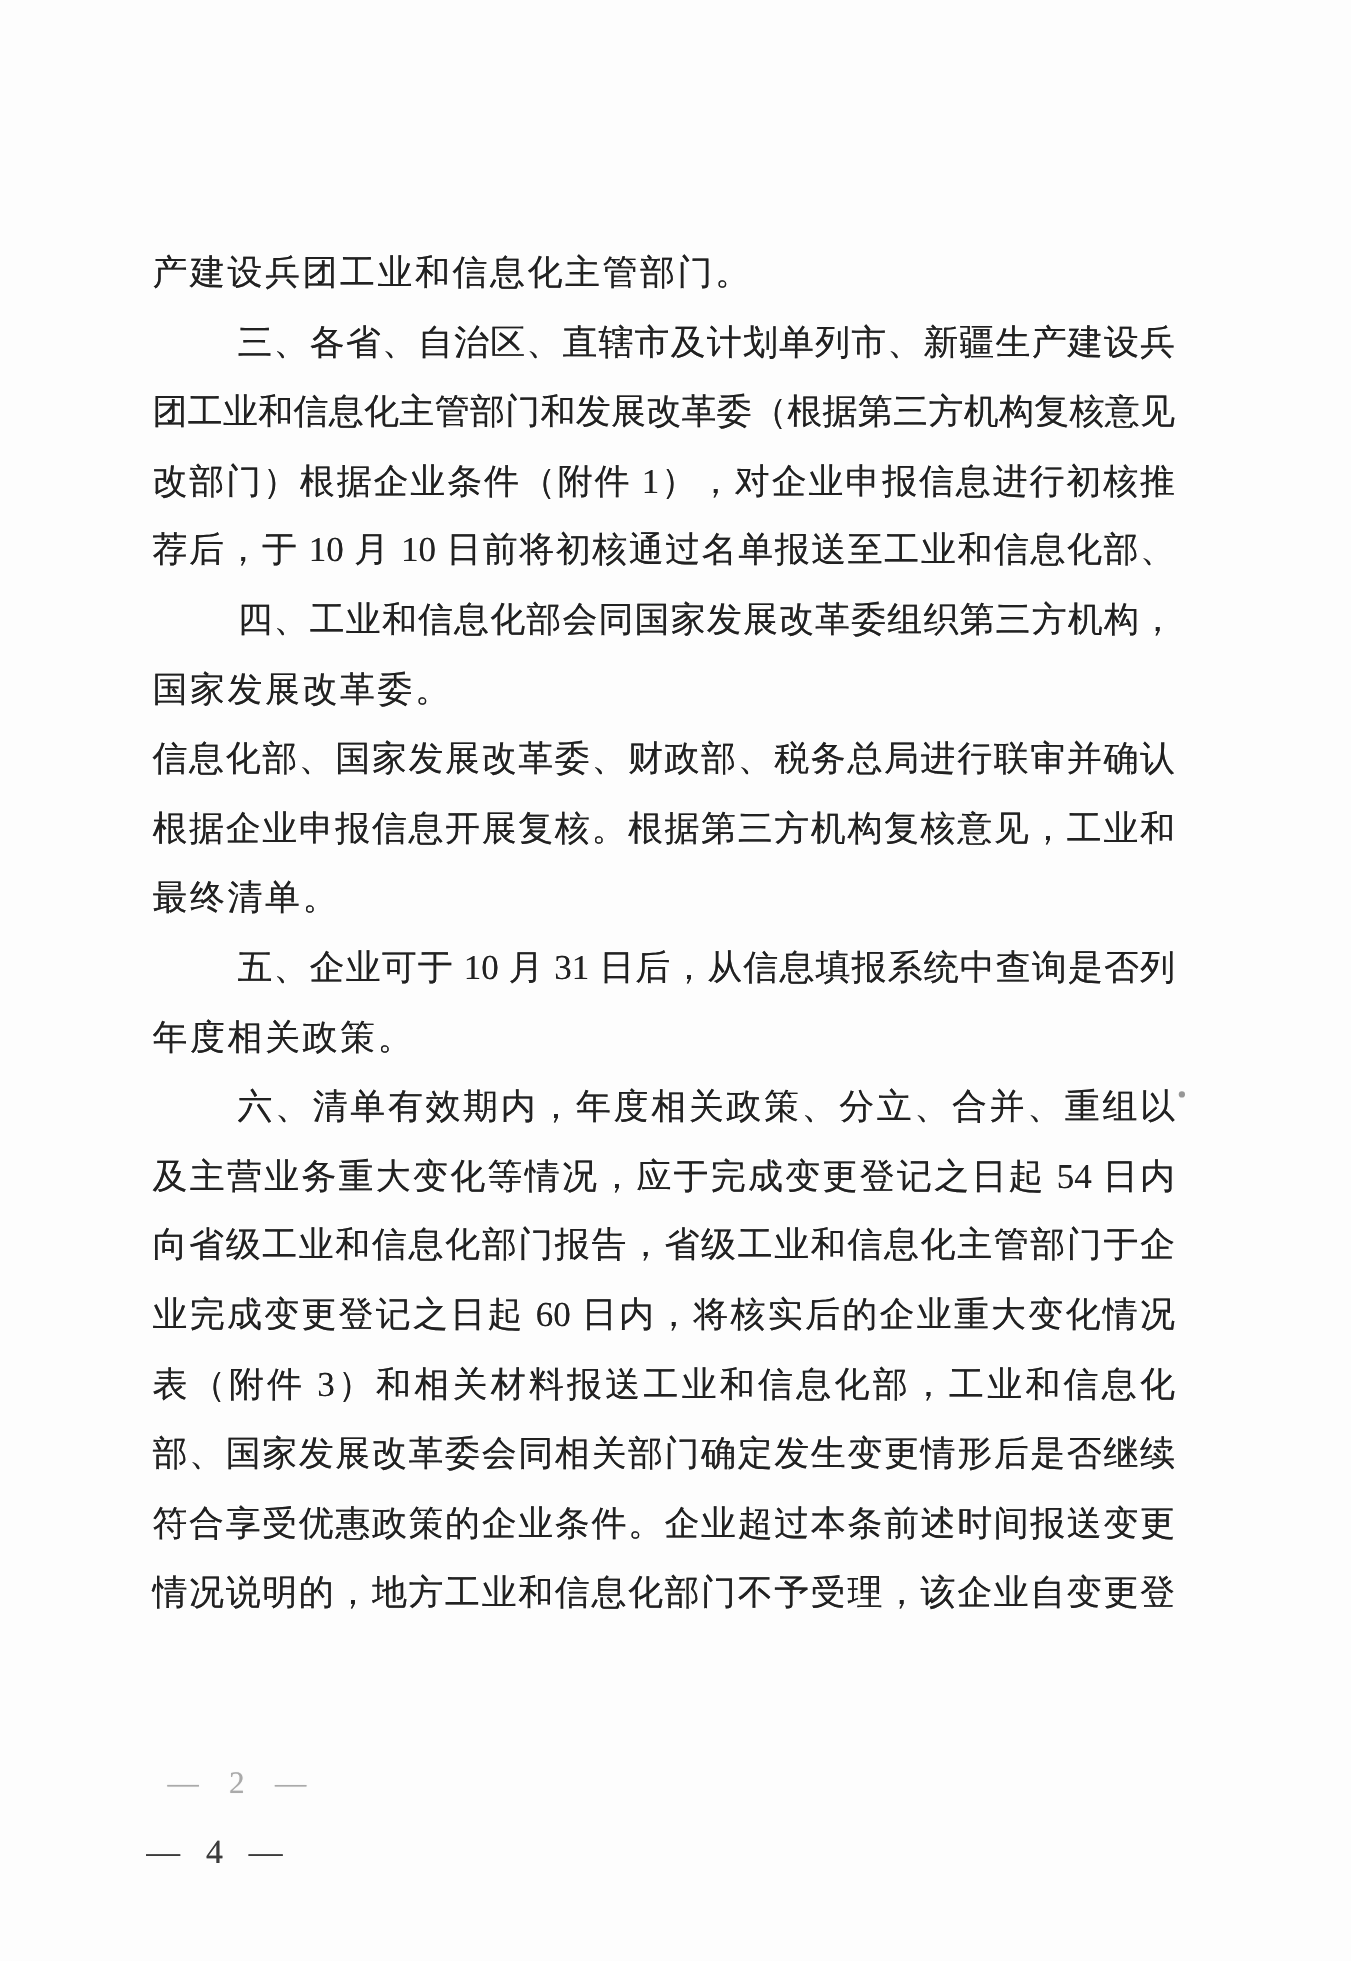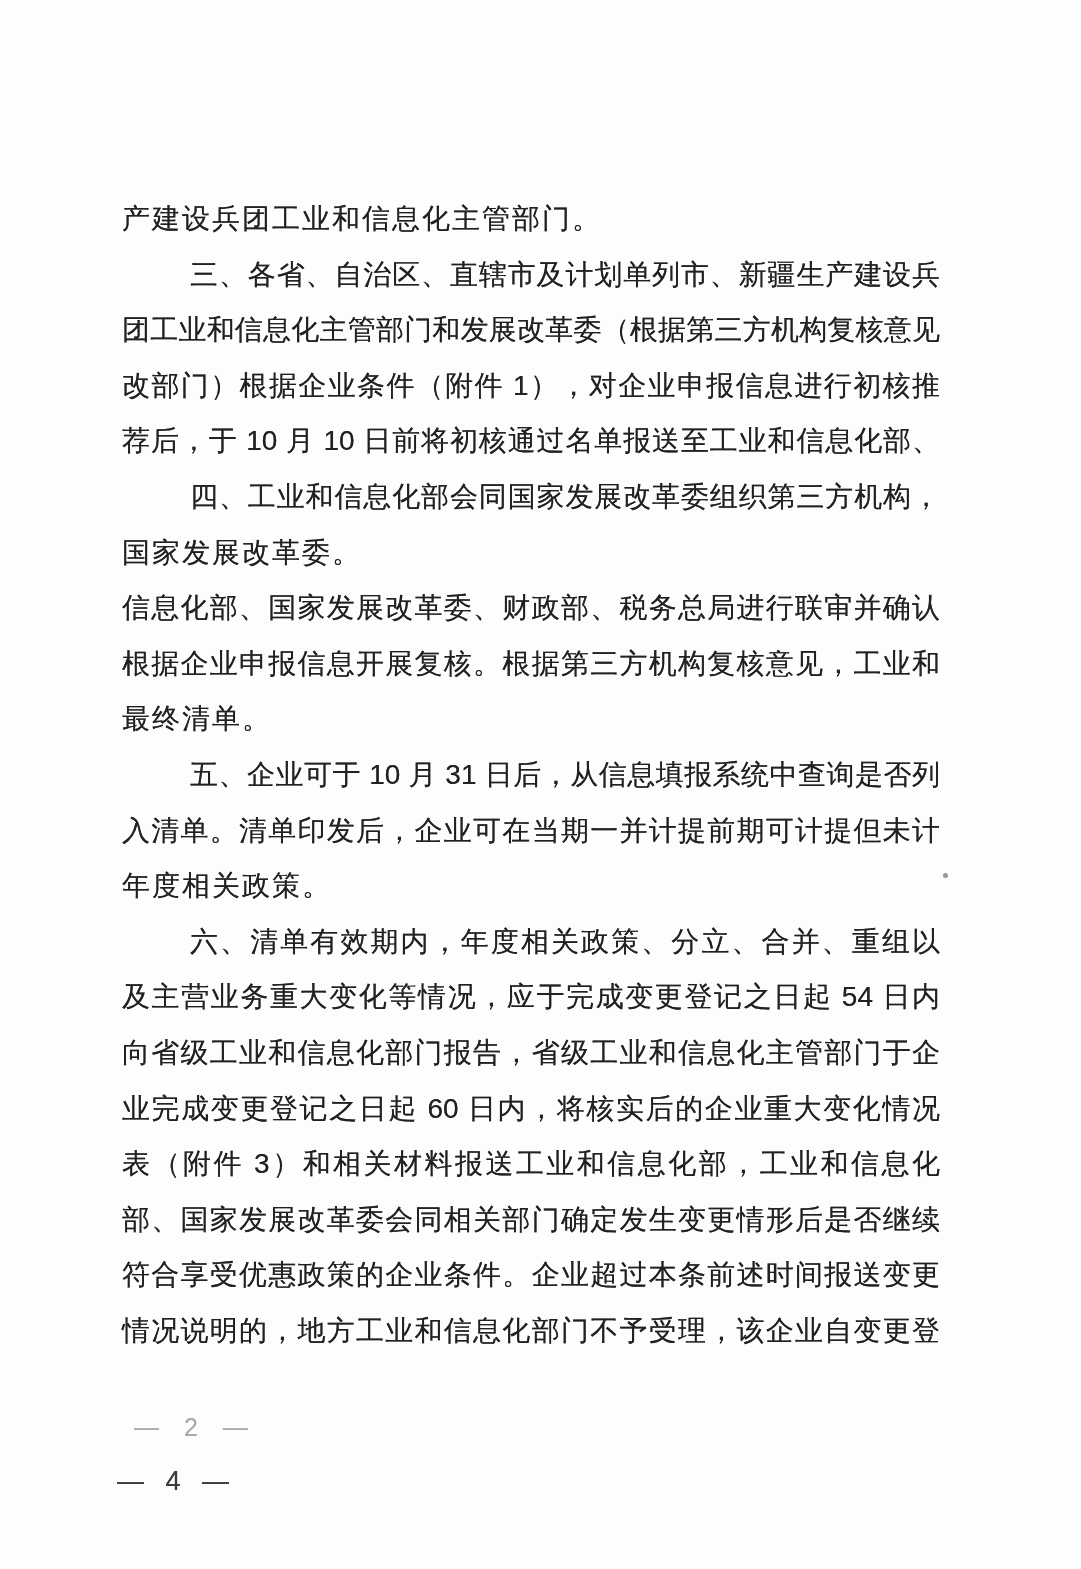--- a/index.html
+++ b/index.html
@@ -6,21 +6,21 @@
     margin: 0;
     padding: 0;
     background: #ffffff;
   }
   .page {
     position: relative;
     width: 1081px;
     height: 1569px;
     background: #fdfdfd;
     overflow: hidden;
-    font-family: Liberation Sans, sans-serif;
+    font-family: Liberation Serif, serif;
   }
   
   .doc-body {
     position: absolute;
     left: 122px;
     top: 191px;
     width: 818px;
   }
   .ln {
     height: 55.6px;
@@ -89,21 +89,20 @@
     <div class="ln ind">三、各省、自治区、直辖市及计划单列市、新疆生产建设兵</div>
     <div class="ln">团工业和信息化主管部门和发展改革委（根据第三方机构复核意见</div>
     <div class="ln">改部门）根据企业条件（附件 1），对企业申报信息进行初核推</div>
     <div class="ln">荐后，于 10 月 10 日前将初核通过名单报送至工业和信息化部、</div>
     <div class="ln ind">四、工业和信息化部会同国家发展改革委组织第三方机构，</div>
     <div class="ln end">国家发展改革委。</div>
     <div class="ln">信息化部、国家发展改革委、财政部、税务总局进行联审并确认</div>
     <div class="ln">根据企业申报信息开展复核。根据第三方机构复核意见，工业和</div>
     <div class="ln end">最终清单。</div>
     <div class="ln ind">五、企业可于 10 月 31 日后，从信息填报系统中查询是否列</div>
-    <div class="ln">入清单。清单印发后，企业可在当期一并计提前期可计提但未计</div>
     <div class="ln end">年度相关政策。</div>
     <div class="ln ind">六、清单有效期内，年度相关政策、分立、合并、重组以</div>
     <div class="ln">及主营业务重大变化等情况，应于完成变更登记之日起 54 日内</div>
     <div class="ln">向省级工业和信息化部门报告，省级工业和信息化主管部门于企</div>
     <div class="ln">业完成变更登记之日起 60 日内，将核实后的企业重大变化情况</div>
     <div class="ln">表（附件 3）和相关材料报送工业和信息化部，工业和信息化</div>
     <div class="ln">部、国家发展改革委会同相关部门确定发生变更情形后是否继续</div>
     <div class="ln">符合享受优惠政策的企业条件。企业超过本条前述时间报送变更</div>
     <div class="ln">情况说明的，地方工业和信息化部门不予受理，该企业自变更登</div>
   </div>

